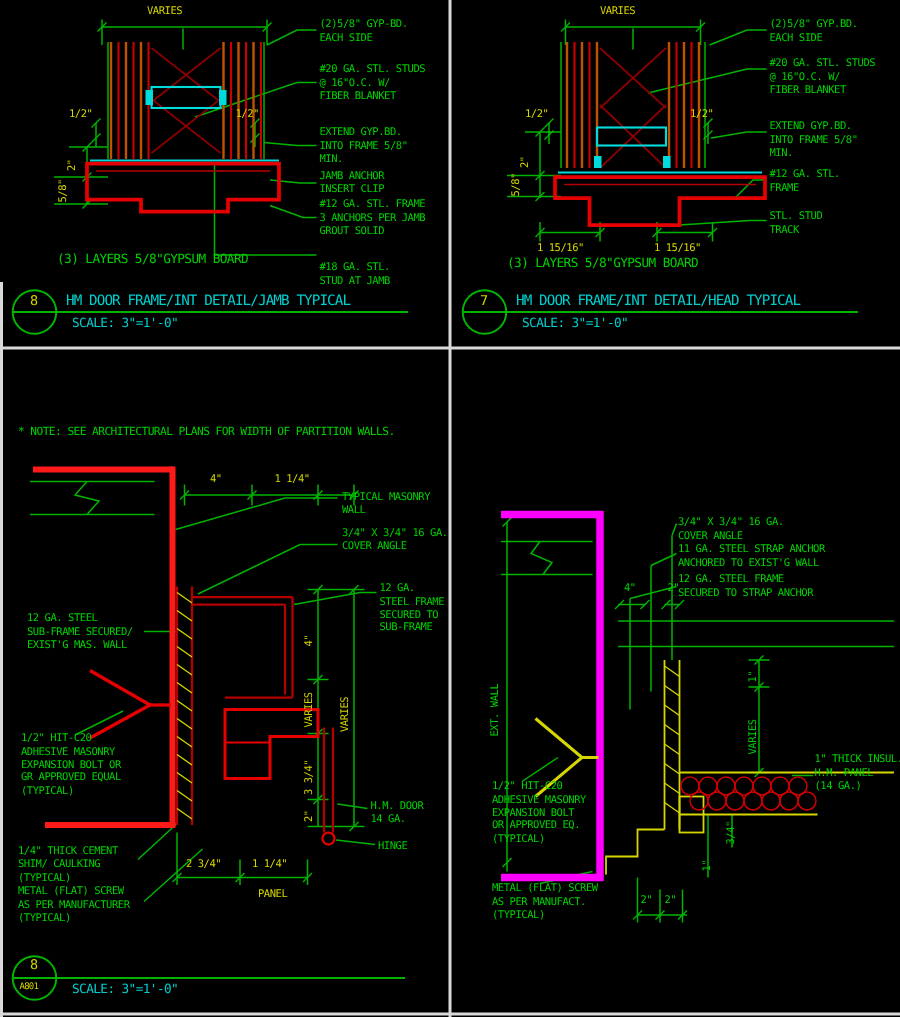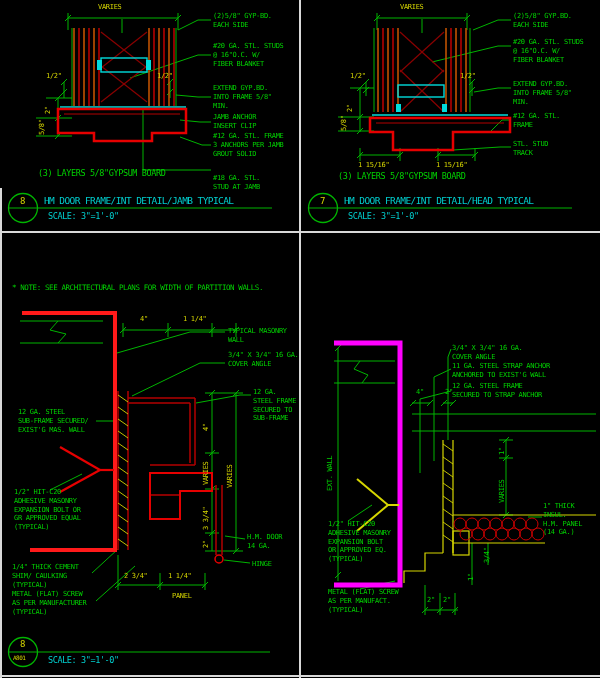--- a/index.html
+++ b/index.html
@@ -1,18 +1,18 @@
 <!DOCTYPE html>
 <html><head>
 <meta charset="utf-8">
 <style>
   html,body{margin:0;padding:0;background:#000;}
   #canvas{position:relative;width:600px;height:678px;background:#000;overflow:hidden;
           font-family:"DejaVu Sans Mono",monospace;}
-  .q{position:absolute;}
+  .q{position:absolute;padding-left:12px;}
   .q svg{position:absolute;left:0;top:0;}
   .lbl{position:absolute;color:#00d200;font-size:7px;line-height:1.25;
        white-space:pre-line;letter-spacing:-0.3px;}
   .dim{position:absolute;color:#d6d600;font-size:7px;white-space:pre;letter-spacing:-0.3px;}
   .gdim{color:#00d200;}
   .vdim{transform:rotate(-90deg);transform-origin:0 0;}
   .note{position:absolute;color:#00d200;font-size:8.5px;letter-spacing:-0.4px;white-space:pre;}
   .ttl{position:absolute;color:#00cfcf;font-size:9.5px;letter-spacing:-0.6px;white-space:pre;}
   .scale{position:absolute;color:#00cfcf;font-size:8.5px;letter-spacing:-0.4px;white-space:pre;}
   .num{position:absolute;color:#d6d600;font-size:9px;}

